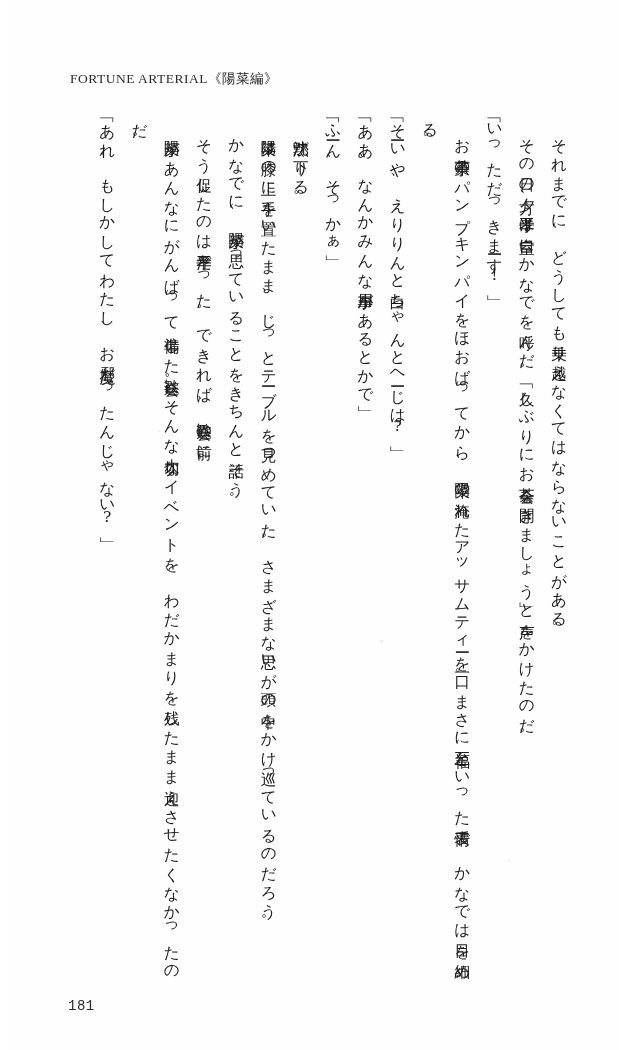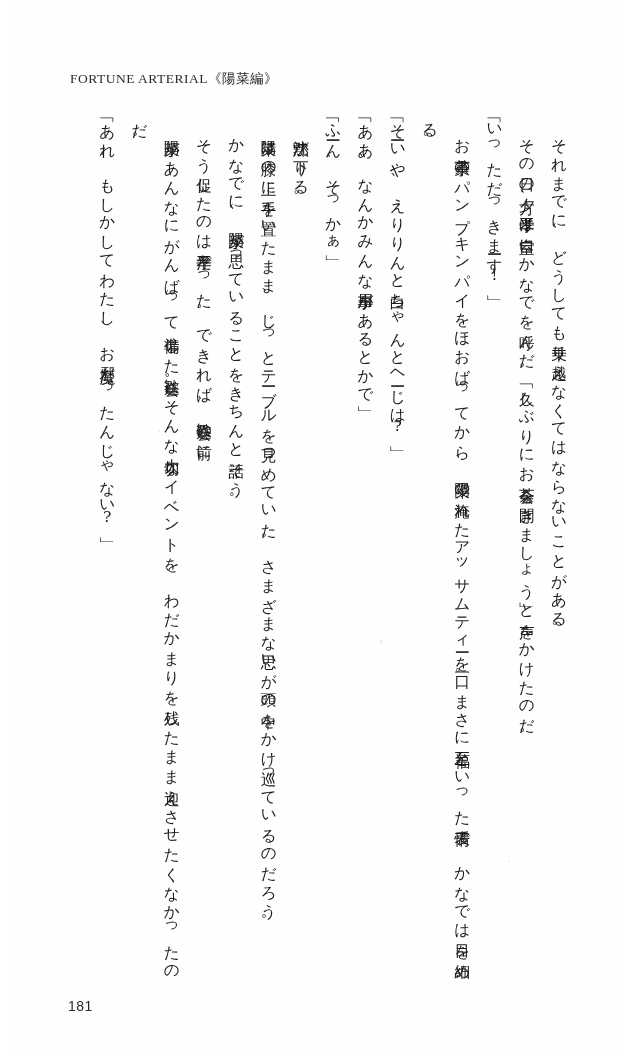--- a/index.html
+++ b/index.html
@@ -61,21 +61,21 @@
   .vtext p.noindent {
     text-indent: 0;
   }
   
   .folio {
     position: absolute;
     left: 60px;
     bottom: 36px;
     font-size: 14px;
     color: #2b2b2b;
-    font-family: Liberation Sans, sans-serif;
+    font-family: Liberation Mono, monospace;
     letter-spacing: 0.5px;
   }
   
   .speck {
     position: absolute;
     background: #d8d8d8;
     border-radius: 50%;
     opacity: 0.5;
   }
 </style>

